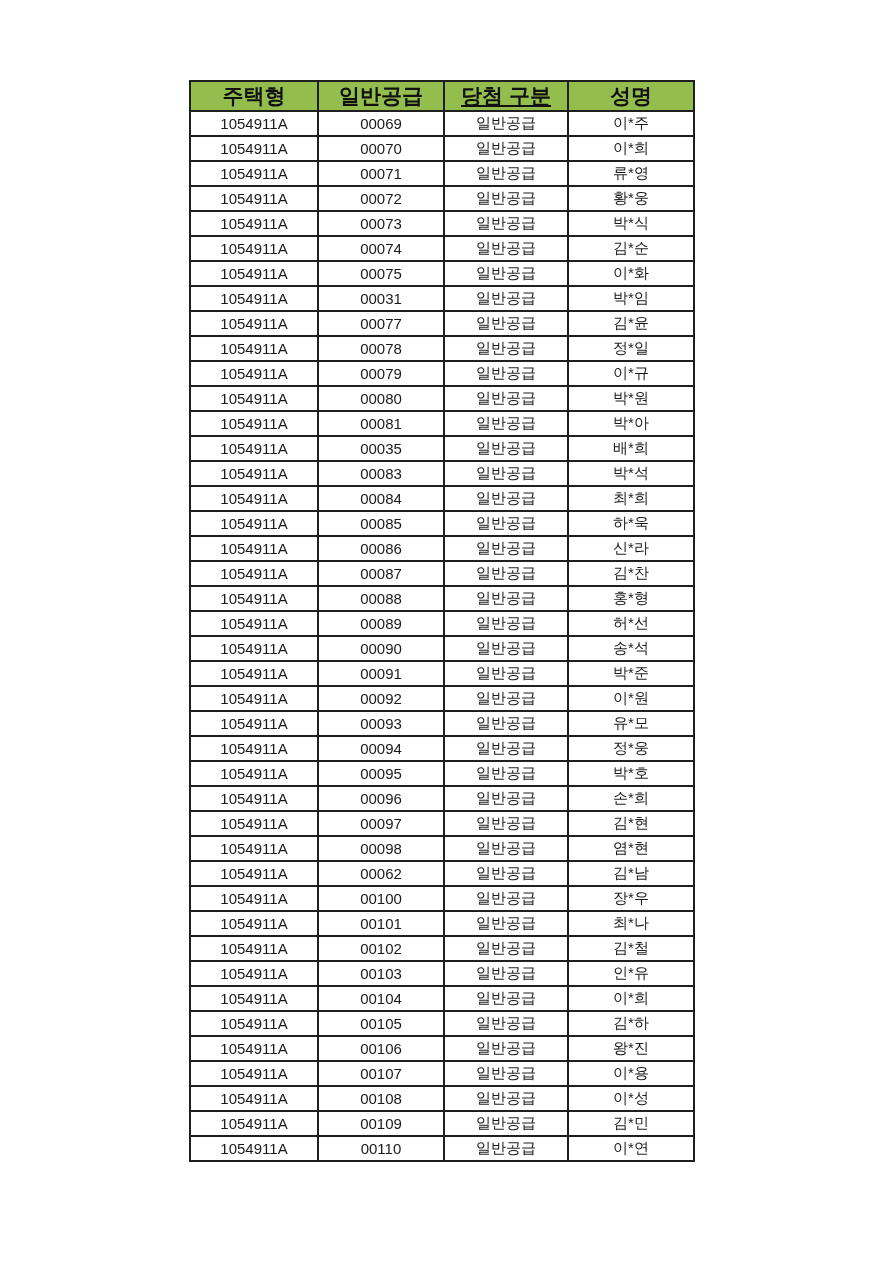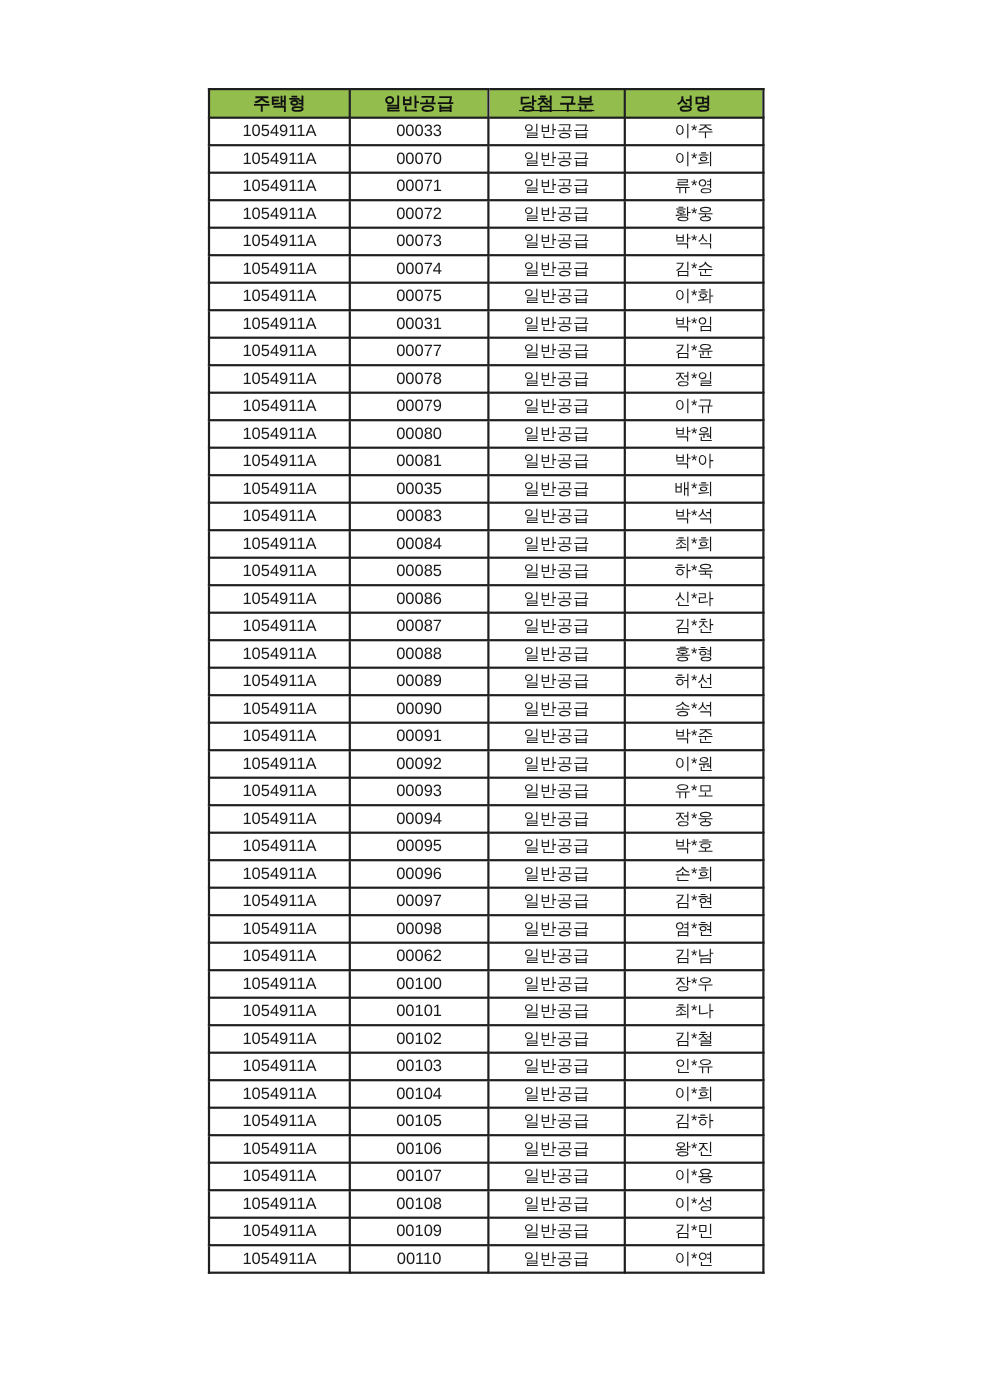--- a/index.html
+++ b/index.html
@@ -28,21 +28,21 @@
   table.lottery td {
     border: 2px solid #1f1f1f;
     text-align: center;
     vertical-align: middle;
     padding: 0;
     overflow: hidden;
     white-space: nowrap;
   }
   table.lottery th {
     height: 24px;
-    font-size: 16px;
+    font-size: 21px;
     font-weight: bold;
     color: #111111;
   }
   table.lottery td {
     height: 23px;
     font-size: 15px;
     font-weight: normal;
     color: #1a1a1a;
     background: #ffffff;
   }
@@ -67,21 +67,21 @@
         <tr id="header-row">
             <th style="background: rgb(147, 189, 77); color: rgb(17, 17, 17);">주택형</th>
             <th style="background: rgb(147, 189, 77); color: rgb(17, 17, 17);">일반공급</th>
             <th style="background: rgb(147, 189, 77); color: rgb(17, 17, 17); text-decoration: underline;">당첨 구분</th>
             <th style="background: rgb(147, 189, 77); color: rgb(17, 17, 17);">성명</th>
           </tr>
       </thead>
       <tbody id="table-body">
           <tr>
             <td>1054911A</td>
-            <td>00033</td>
+            <td>00069</td>
             <td>일반공급</td>
             <td>이*주</td>
           </tr>
           <tr>
             <td>1054911A</td>
             <td>00070</td>
             <td>일반공급</td>
             <td>이*희</td>
           </tr>
           <tr>

